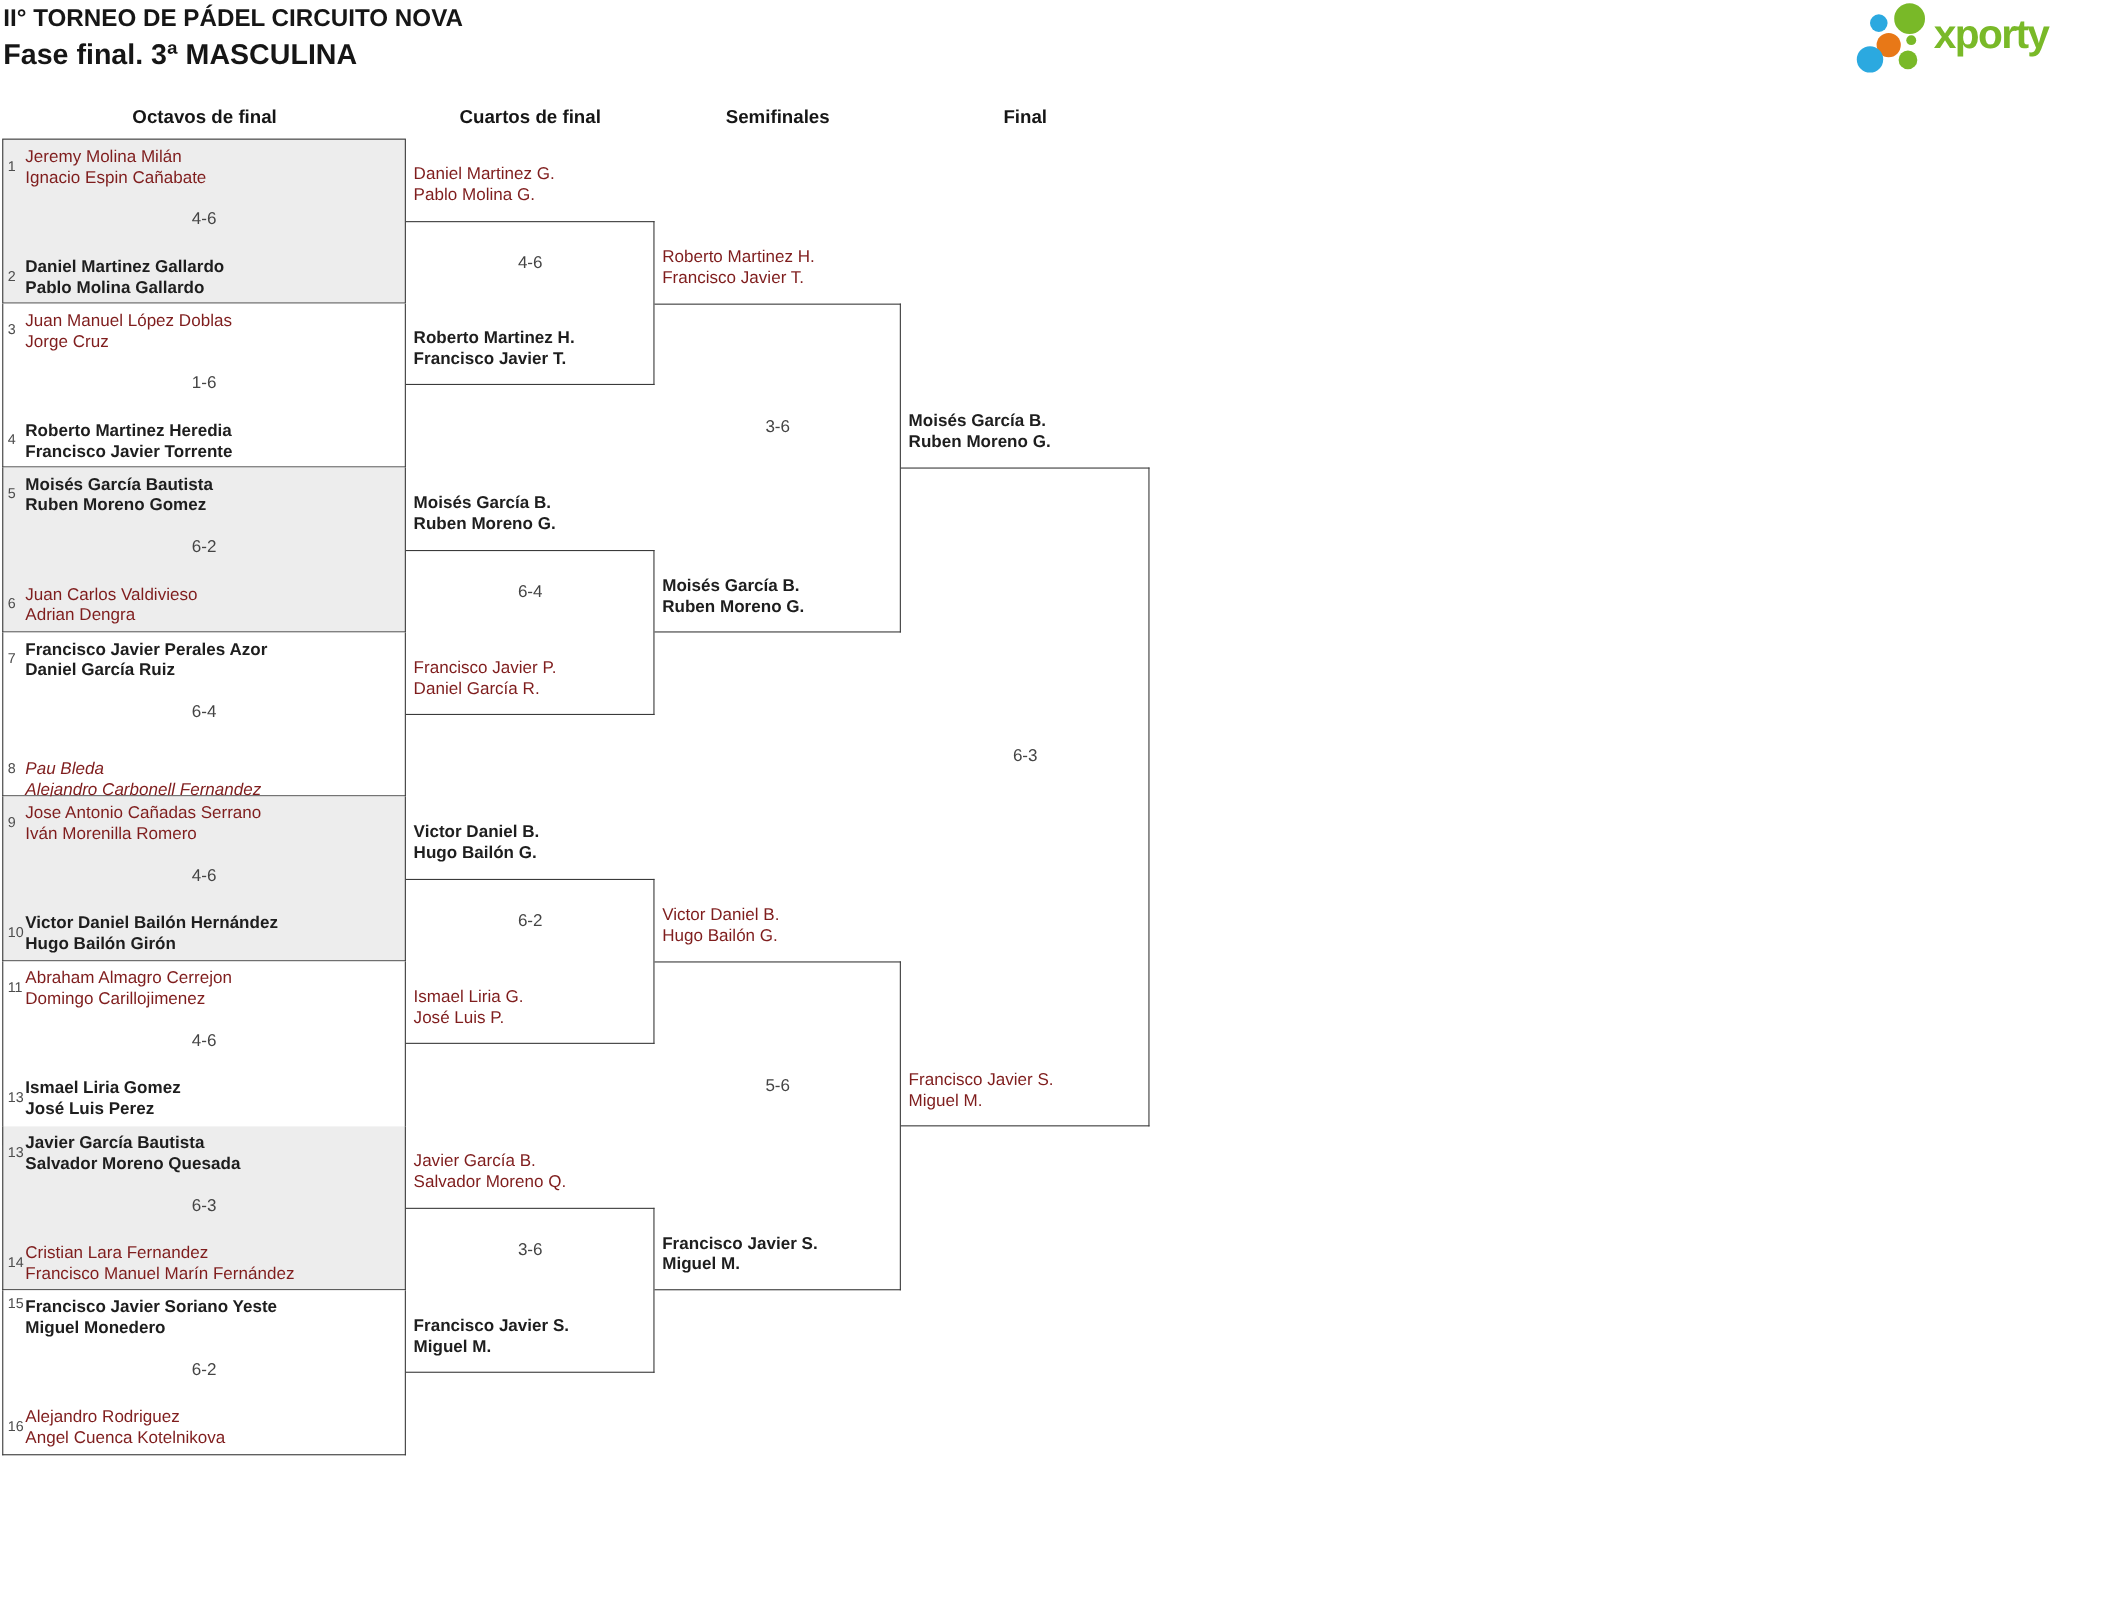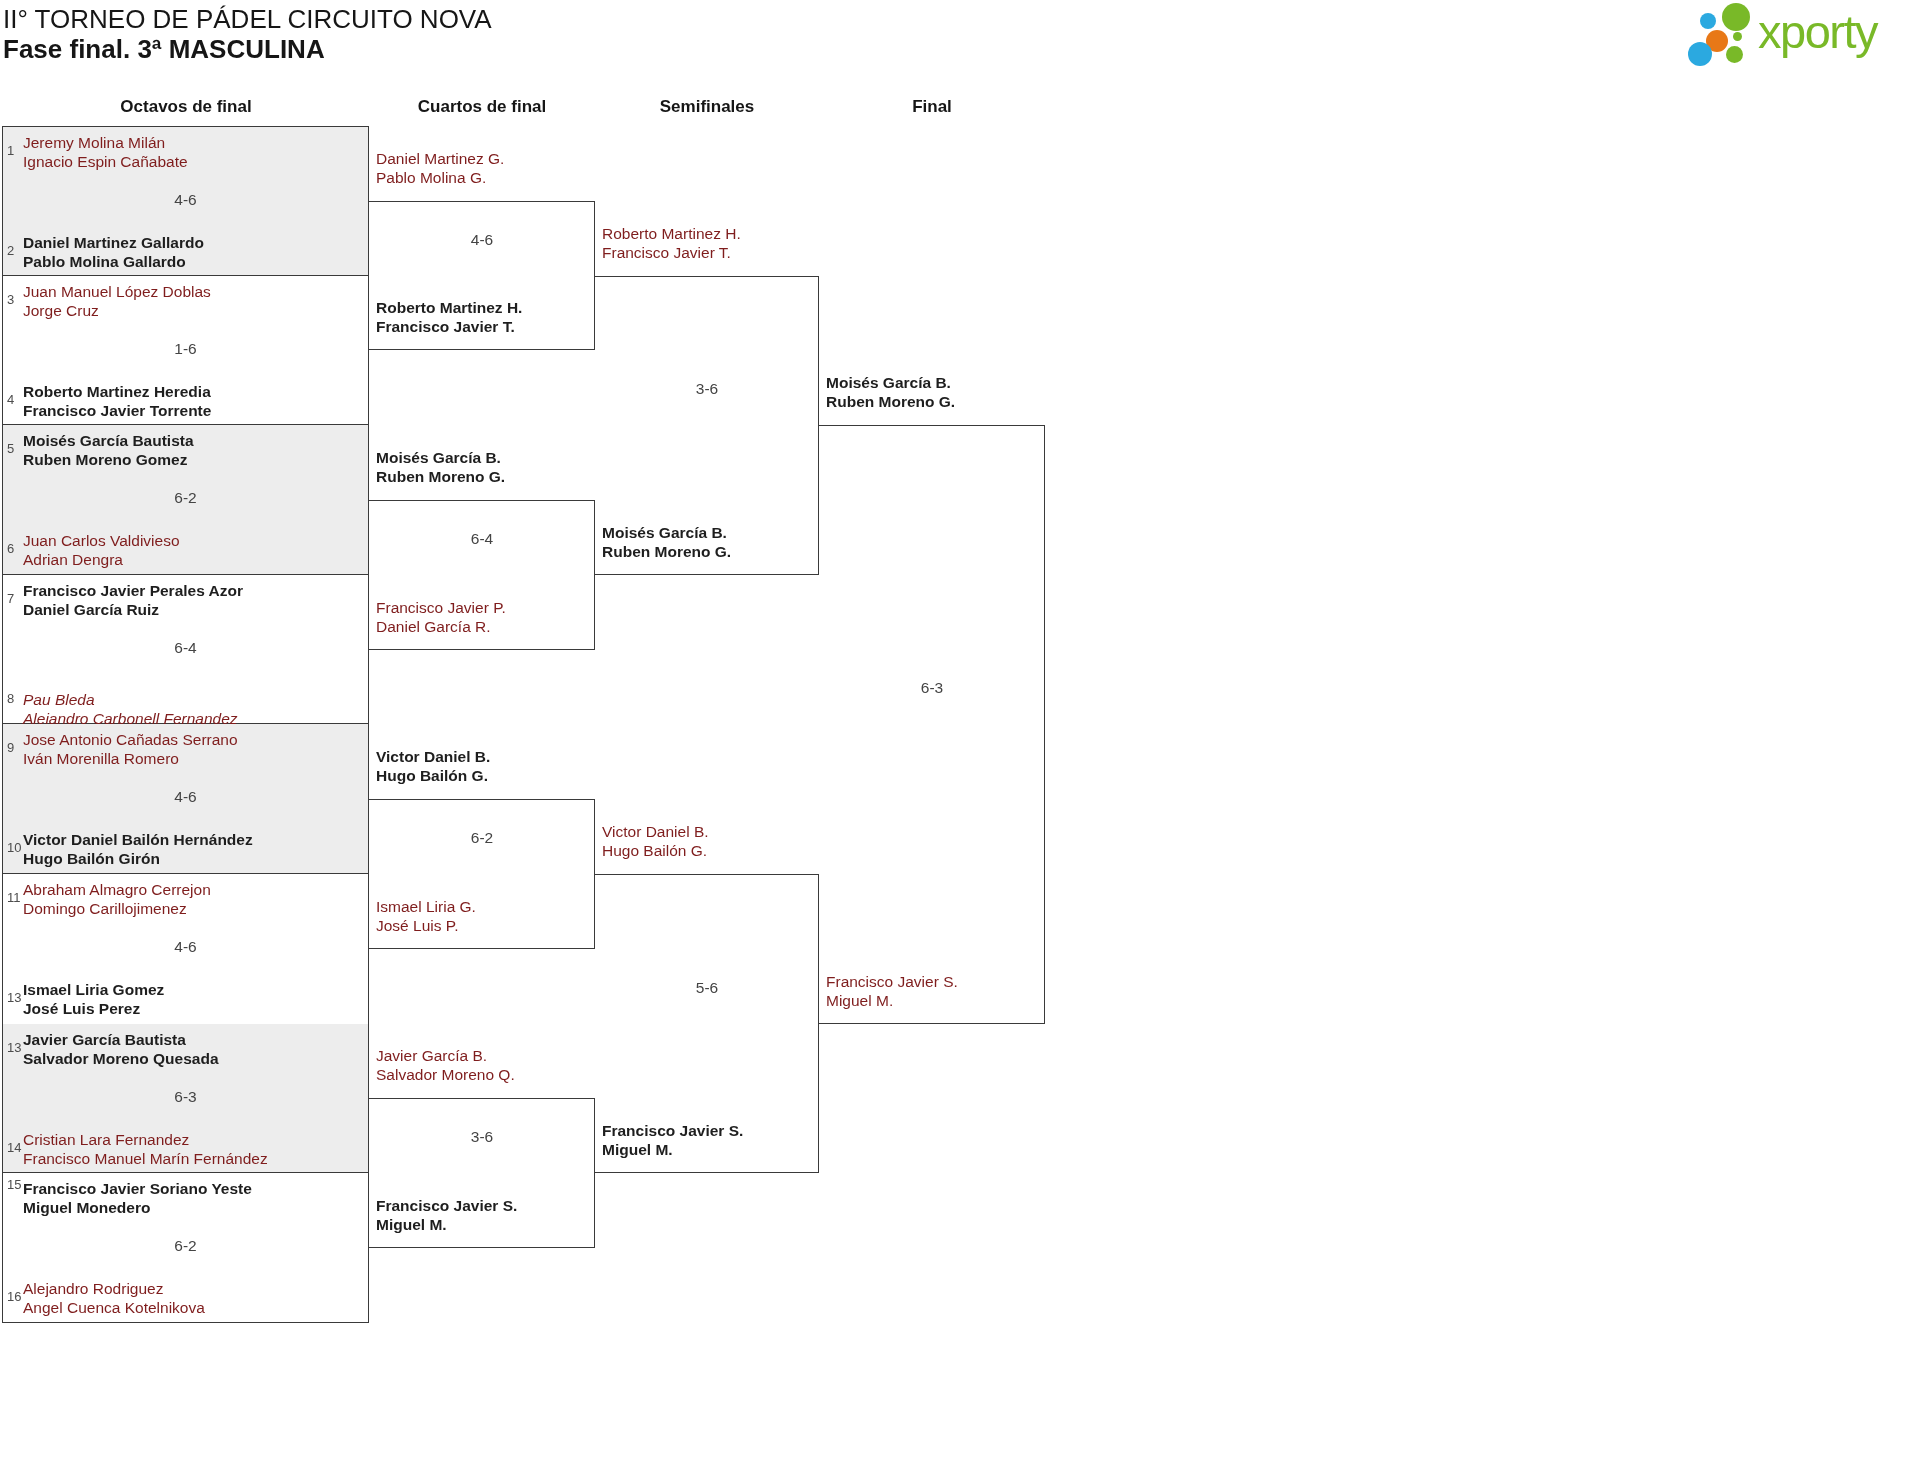--- a/index.html
+++ b/index.html
@@ -4,32 +4,32 @@
 <style>
   :root{
     --bd:#3a3a3a; --green:#79b928; --blue:#2ba9e0; --orange:#e87817; --gray:#ededed;
   }
   html,body{margin:0;padding:0}
   body{
     width:1920px;height:1459px;position:relative;overflow:hidden;background:#ffffff;
     font-family:"Liberation Sans",sans-serif;color:#222;
   }
   
-  .title{position:absolute;left:3px;top:4px;font-size:26px;font-weight:400;color:#161616;white-space:nowrap}
+  .title{position:absolute;left:3px;top:4px;font-size:22px;font-weight:700;color:#161616;white-space:nowrap}
   .subtitle{position:absolute;left:3px;top:34px;font-size:26px;font-weight:700;color:#161616;white-space:nowrap}
   
   .logo{position:absolute;left:1686px;top:0;width:234px;height:66px}
   .dot{position:absolute;border-radius:50%}
   .d1{left:14px;top:13px;width:16px;height:16px;background:var(--blue)}
   .d2{left:36px;top:3px;width:28px;height:28px;background:var(--green)}
   .d3{left:47px;top:32px;width:9px;height:9px;background:var(--green)}
   .d4{left:20px;top:30px;width:22px;height:22px;background:var(--orange)}
   .d5{left:2px;top:42px;width:24px;height:24px;background:var(--blue)}
   .d6{left:40px;top:46px;width:17px;height:17px;background:var(--green)}
-  .logo-text{position:absolute;left:72px;top:2px;font-size:47px;line-height:60px;font-weight:400;
+  .logo-text{position:absolute;left:72px;top:2px;font-size:37px;line-height:60px;font-weight:700;
              color:var(--green);letter-spacing:-1.5px}
   
   .rh{position:absolute;top:97px;transform:translateX(-50%);font-size:17px;font-weight:700;color:#161616;white-space:nowrap}
   .rh0{left:186px}.rh1{left:482px}.rh2{left:707px}.rh3{left:932px}
   
   #bracket{position:absolute;inset:0}
   .obox{position:absolute;box-sizing:border-box;background:#fff;
         border-left:1px solid var(--bd);border-right:1px solid var(--bd);border-bottom:1px solid var(--bd)}
   .obox.first{border-top:1px solid var(--bd)}
   .obox.gray{background:var(--gray)}

